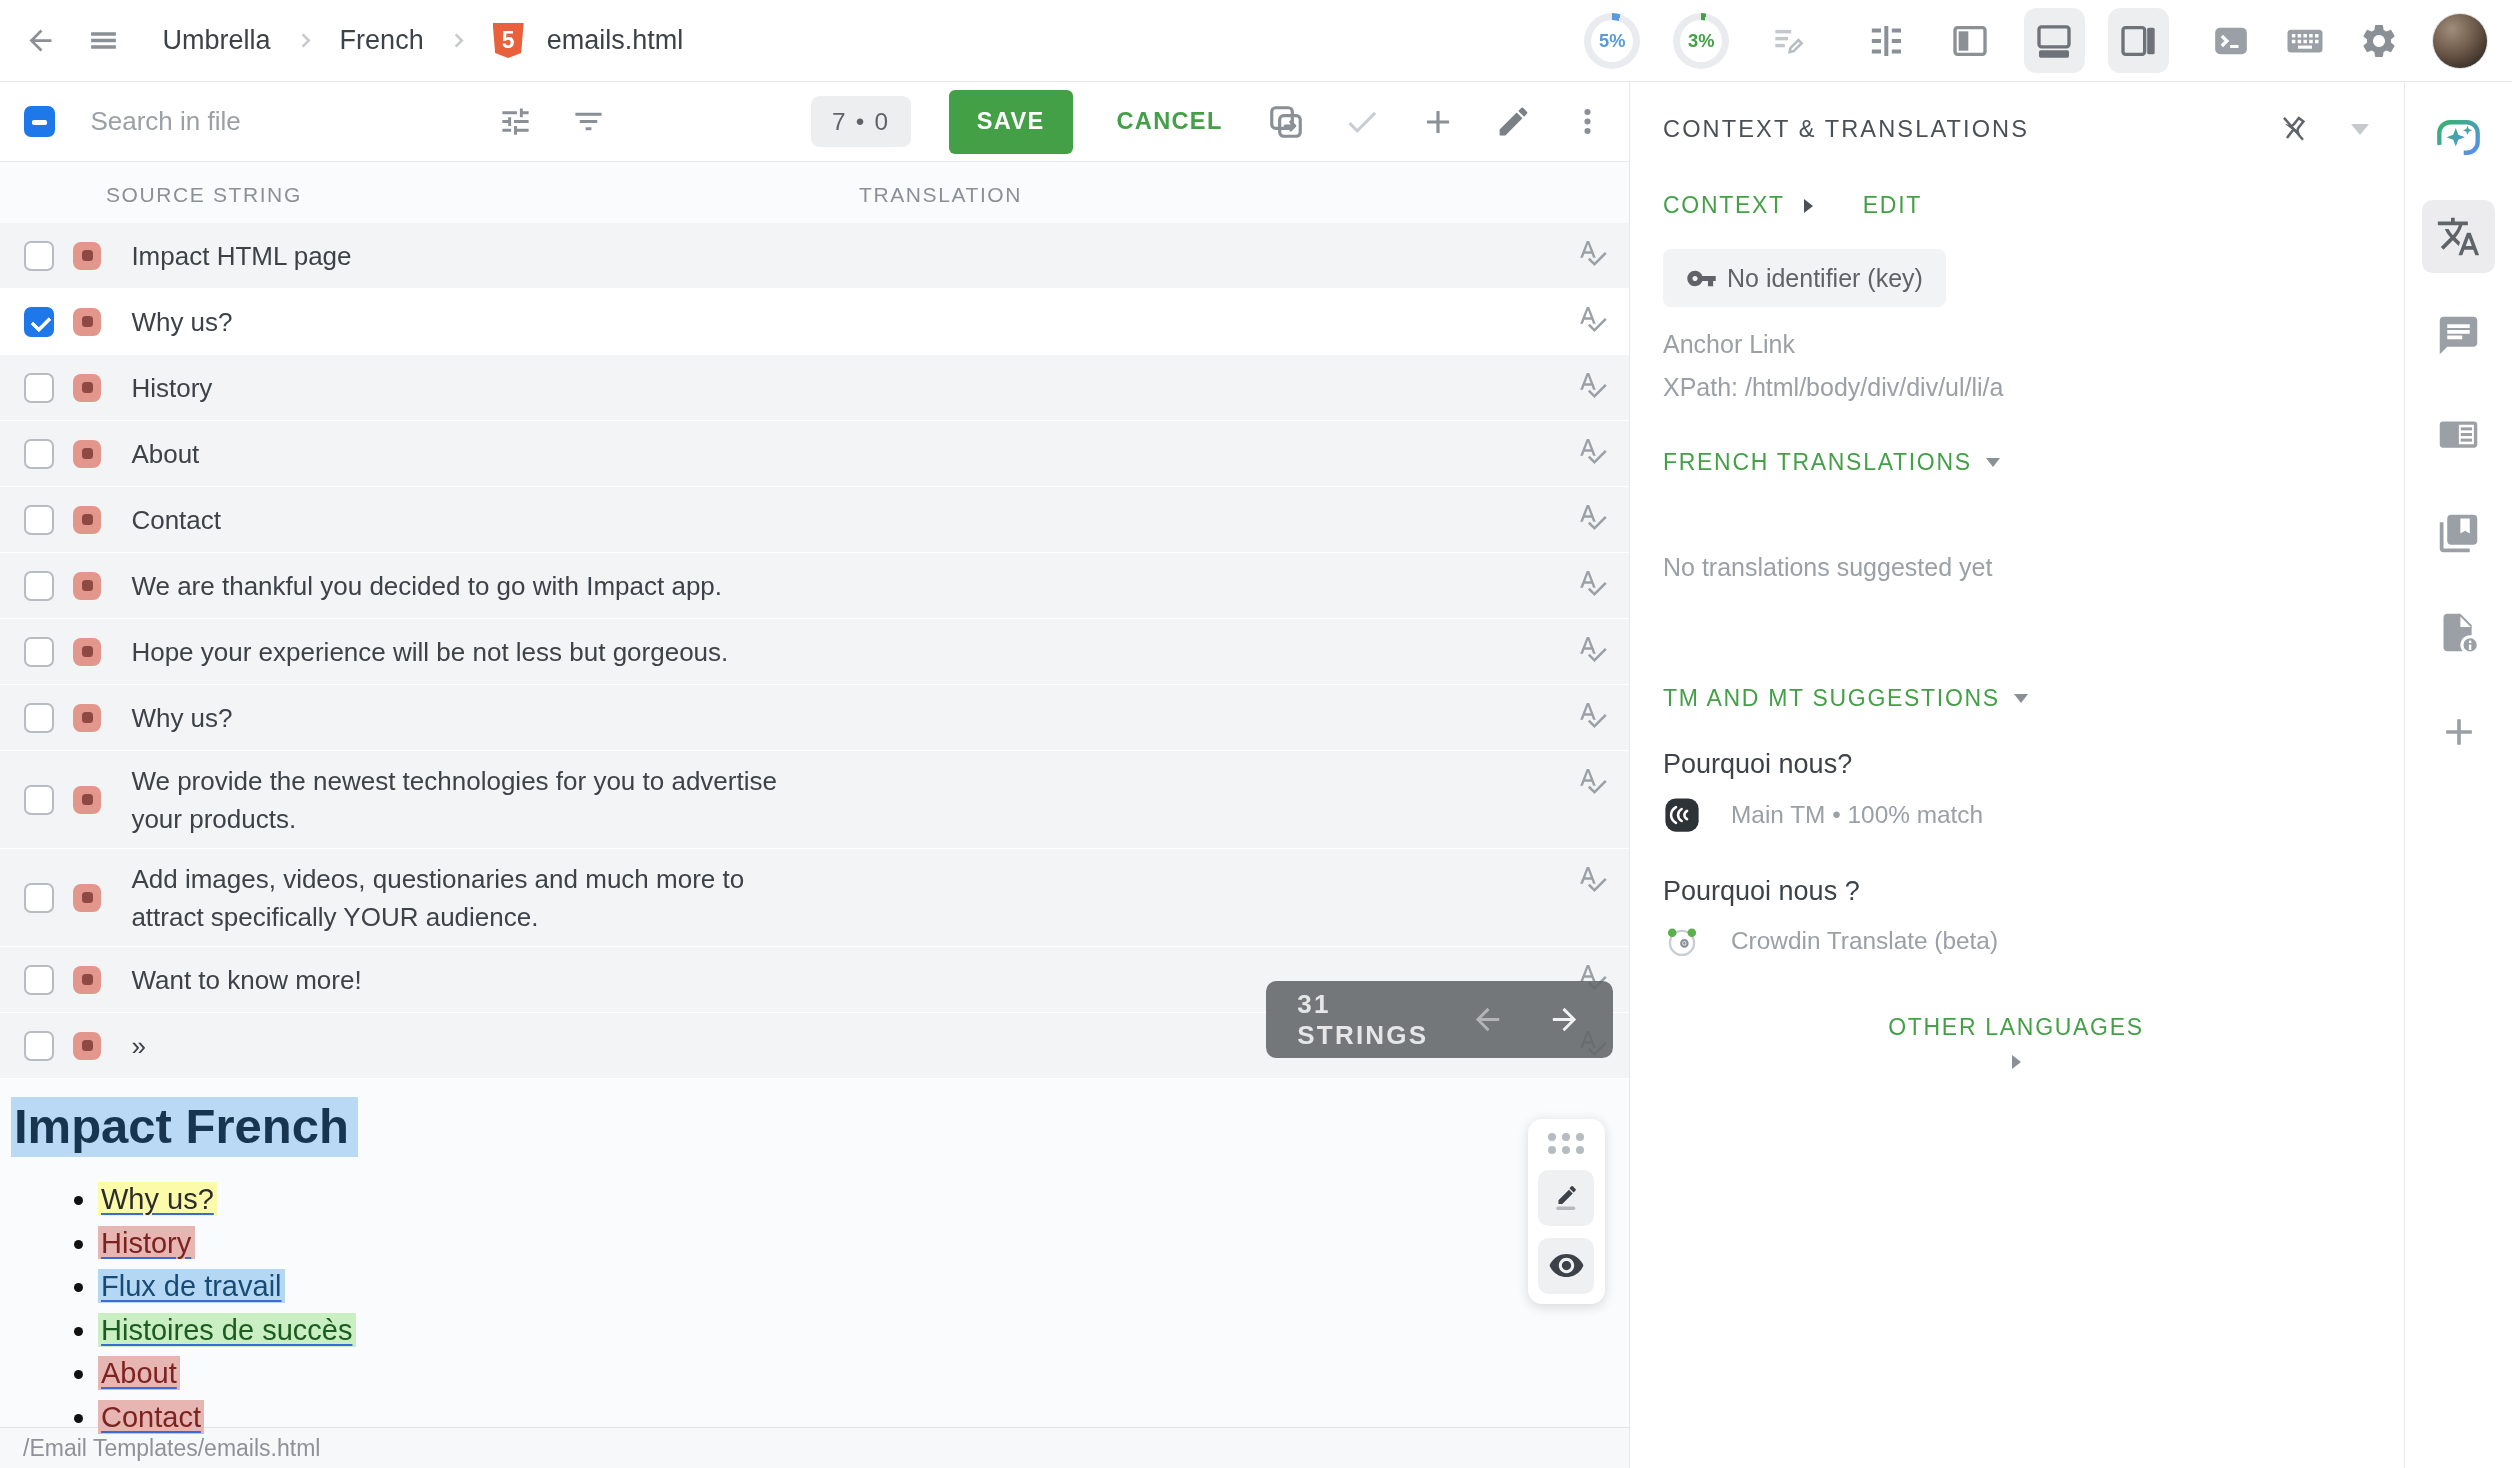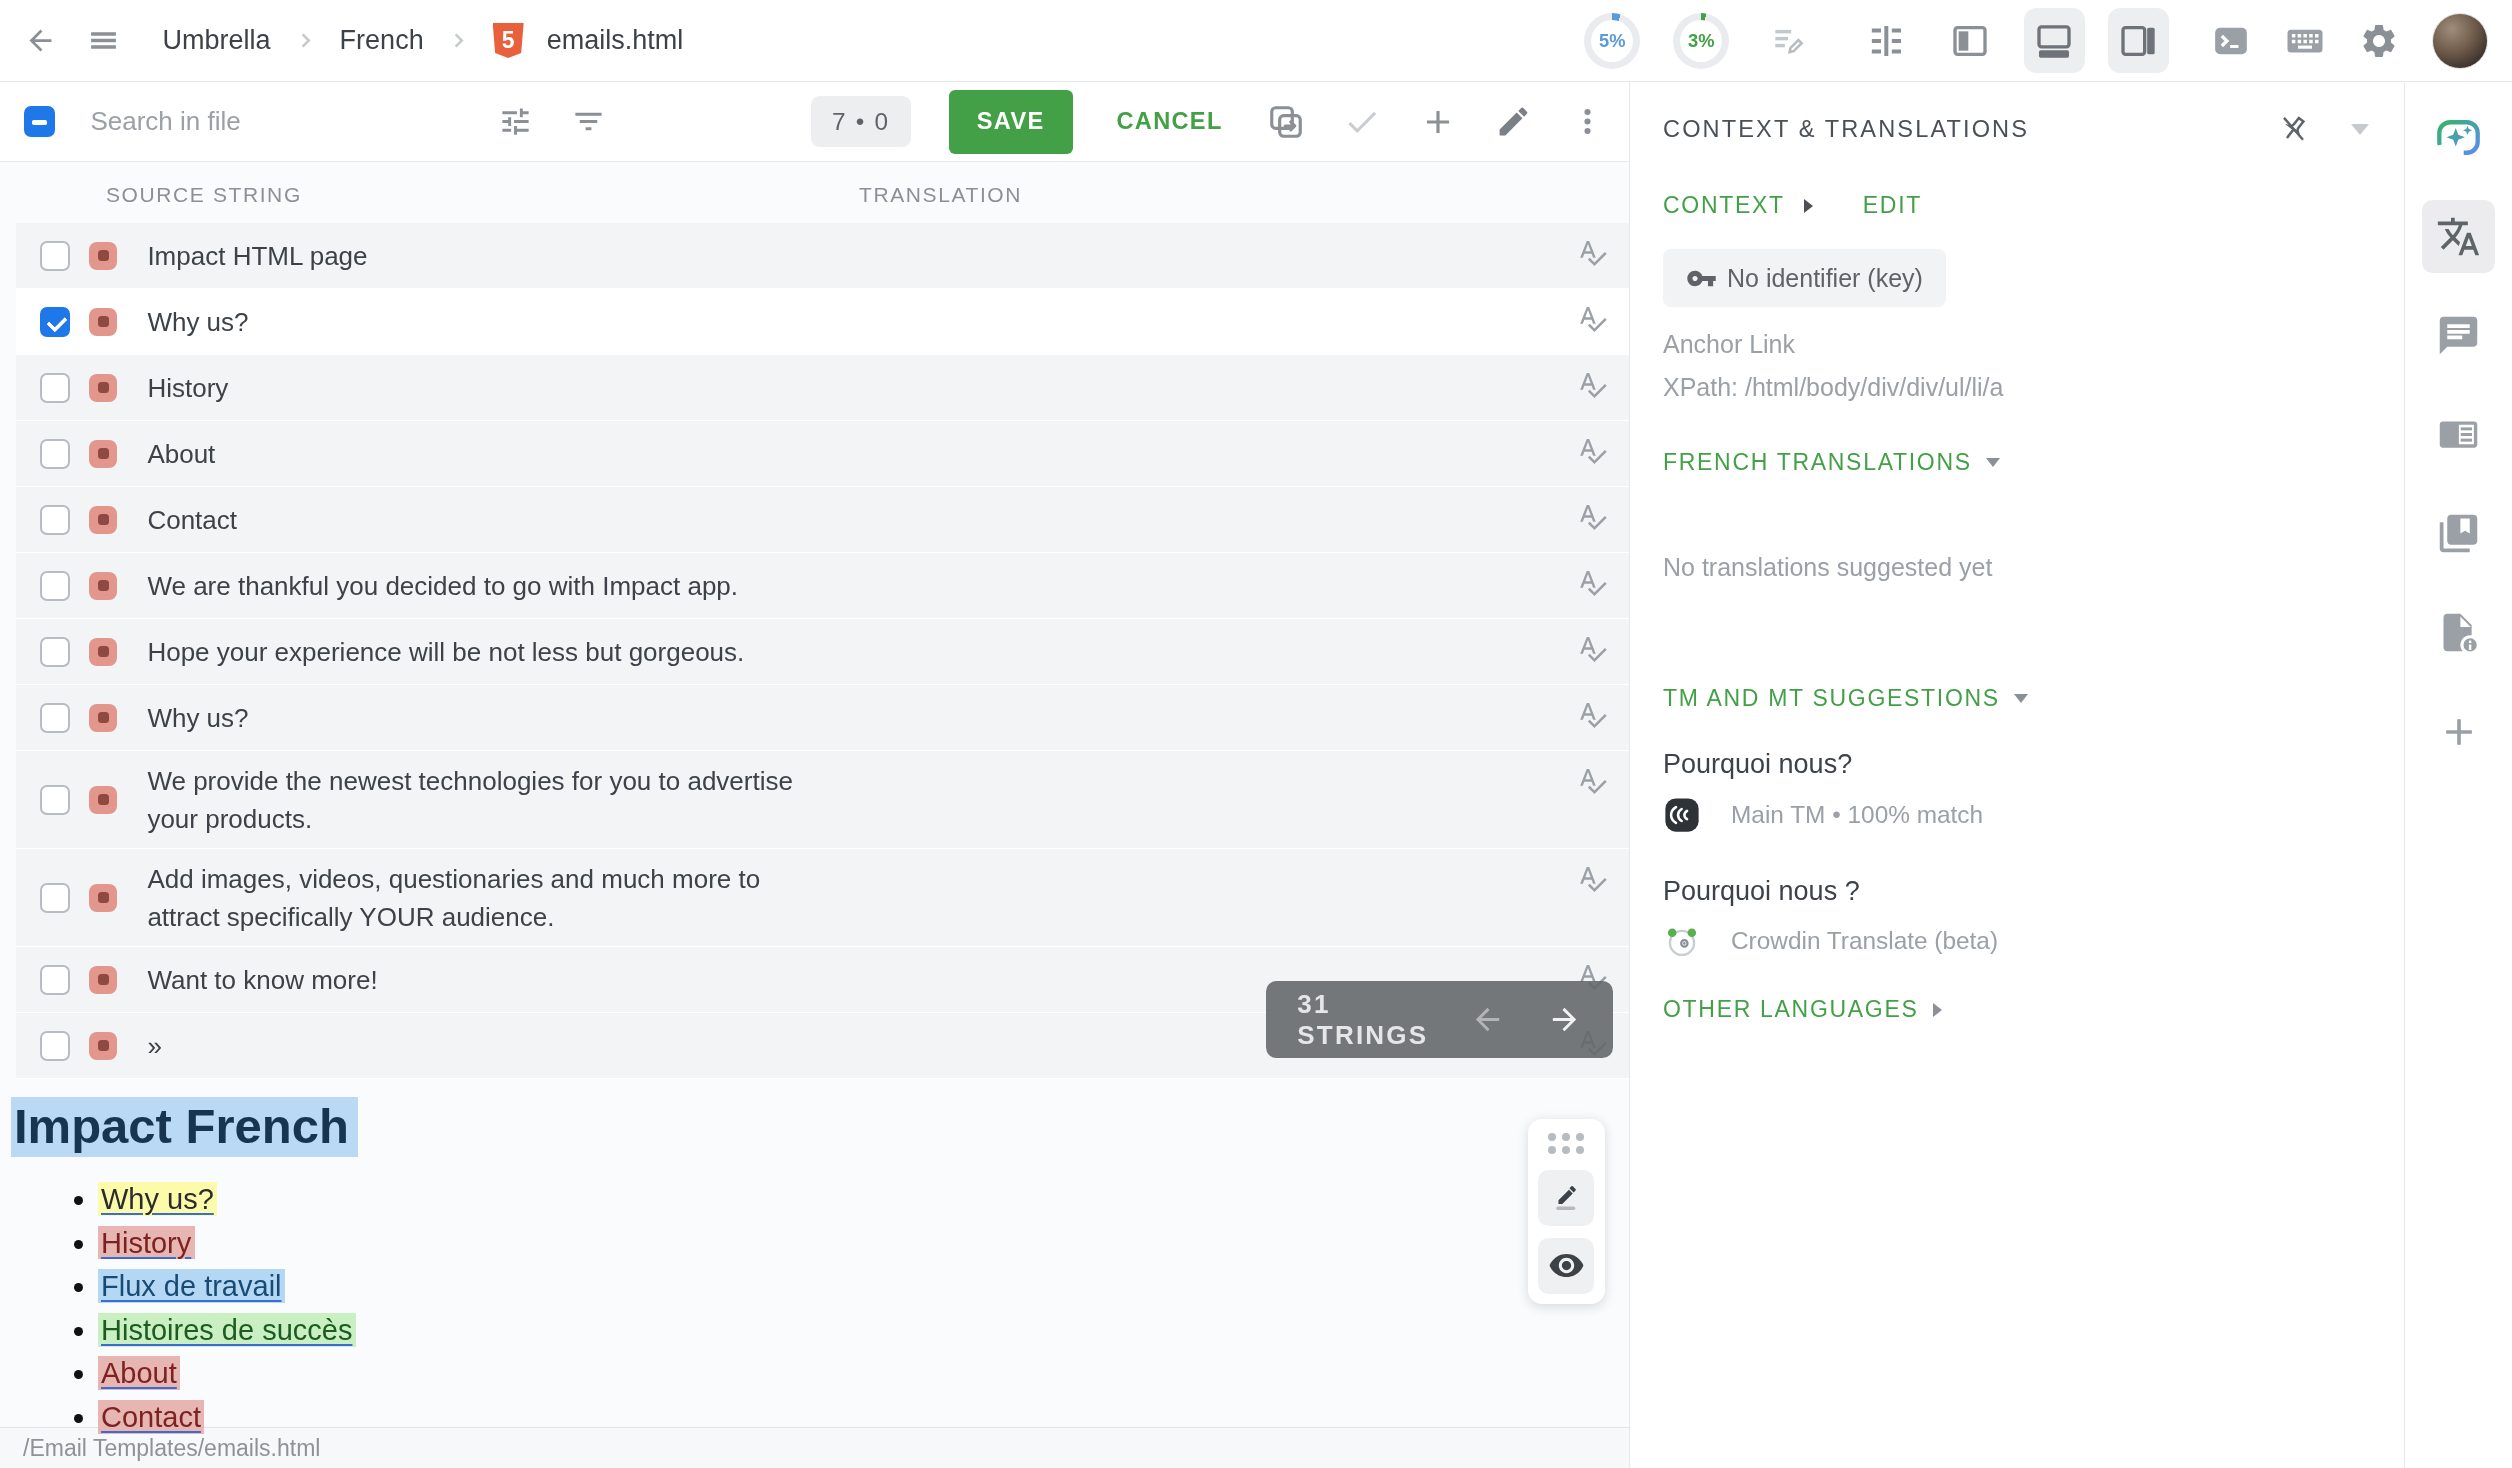--- a/index.html
+++ b/index.html
@@ -57,21 +57,21 @@
   .cancel-btn{background:none;border:none;color:#43a047;font-size:23.6px;font-weight:bold;letter-spacing:1.3px;
     cursor:pointer;font-family:"Liberation Sans",sans-serif;}
 
   
   .cols{height:61px;flex:0 0 61px;position:relative;background:#fafbfc;}
   .cols span{position:absolute;top:21px;font-size:21px;color:#8a9096;letter-spacing:1.6px;}
   .col-source{left:106px;}
   .col-translation{left:859px;}
 
   
-  .rows{flex:0 0 auto;padding-left:16px;}
+  .rows{flex:0 0 auto;}
   .row{display:flex;align-items:center;background:#f2f4f6;border-bottom:1.7px solid #fff;
     min-height:66px;padding:10.5px 21px 10.5px 24.4px;cursor:pointer;}
   .row.selected{background:#fff;}
   .row .cb{width:30px;height:30px;}
   .status{width:28px;height:28px;border-radius:7.9px;background:#e2968c;margin-left:19px;flex:0 0 auto;
     position:relative;}
   .status .dot{position:absolute;left:8.7px;top:8.7px;width:10.5px;height:10.5px;border-radius:3.5px;background:#8e4a42;}
   .rowtext{margin-left:30px;font-size:26px;line-height:38px;color:#3c4248;max-width:680px;}
   .acheck{margin-left:auto;flex:0 0 auto;align-self:flex-start;margin-top:3.5px;}
 
@@ -119,21 +119,21 @@
   .key-pill{margin-top:30px;display:inline-flex;align-items:center;gap:10px;background:#f1f3f4;
     border-radius:8px;height:58px;padding:0 23px;font-size:25px;color:#5f6368;}
   .ctx-line{color:#9aa0a6;font-size:25px;margin-top:23px;}
   .ctx-line + .ctx-line{margin-top:14px;}
   .section-head{margin-top:47px;display:flex;align-items:center;gap:14px;cursor:pointer;}
   .no-trans{margin-top:77px;text-align:left;color:#9aa0a6;font-size:25px;}
   .section-head.tm{margin-top:103px;}
   .sug{margin-top:37px;}
   .sug-text{font-size:27px;color:#3c4248;cursor:pointer;}
   .sug-src{margin-top:15.7px;display:flex;align-items:center;gap:30px;font-size:24.4px;color:#9aa0a6;}
-  .section-head.other{margin-top:36px;}
+  .section-head.other{margin-top:54px;flex-direction:column;}
 
   
   .strip-item{width:73px;height:73px;border-radius:10.5px;display:flex;align-items:center;justify-content:center;cursor:pointer;}
   .strip-item.active{background:#ececee;}
 </style>
 </head>
 <body>
 
 <div class="app">
 

